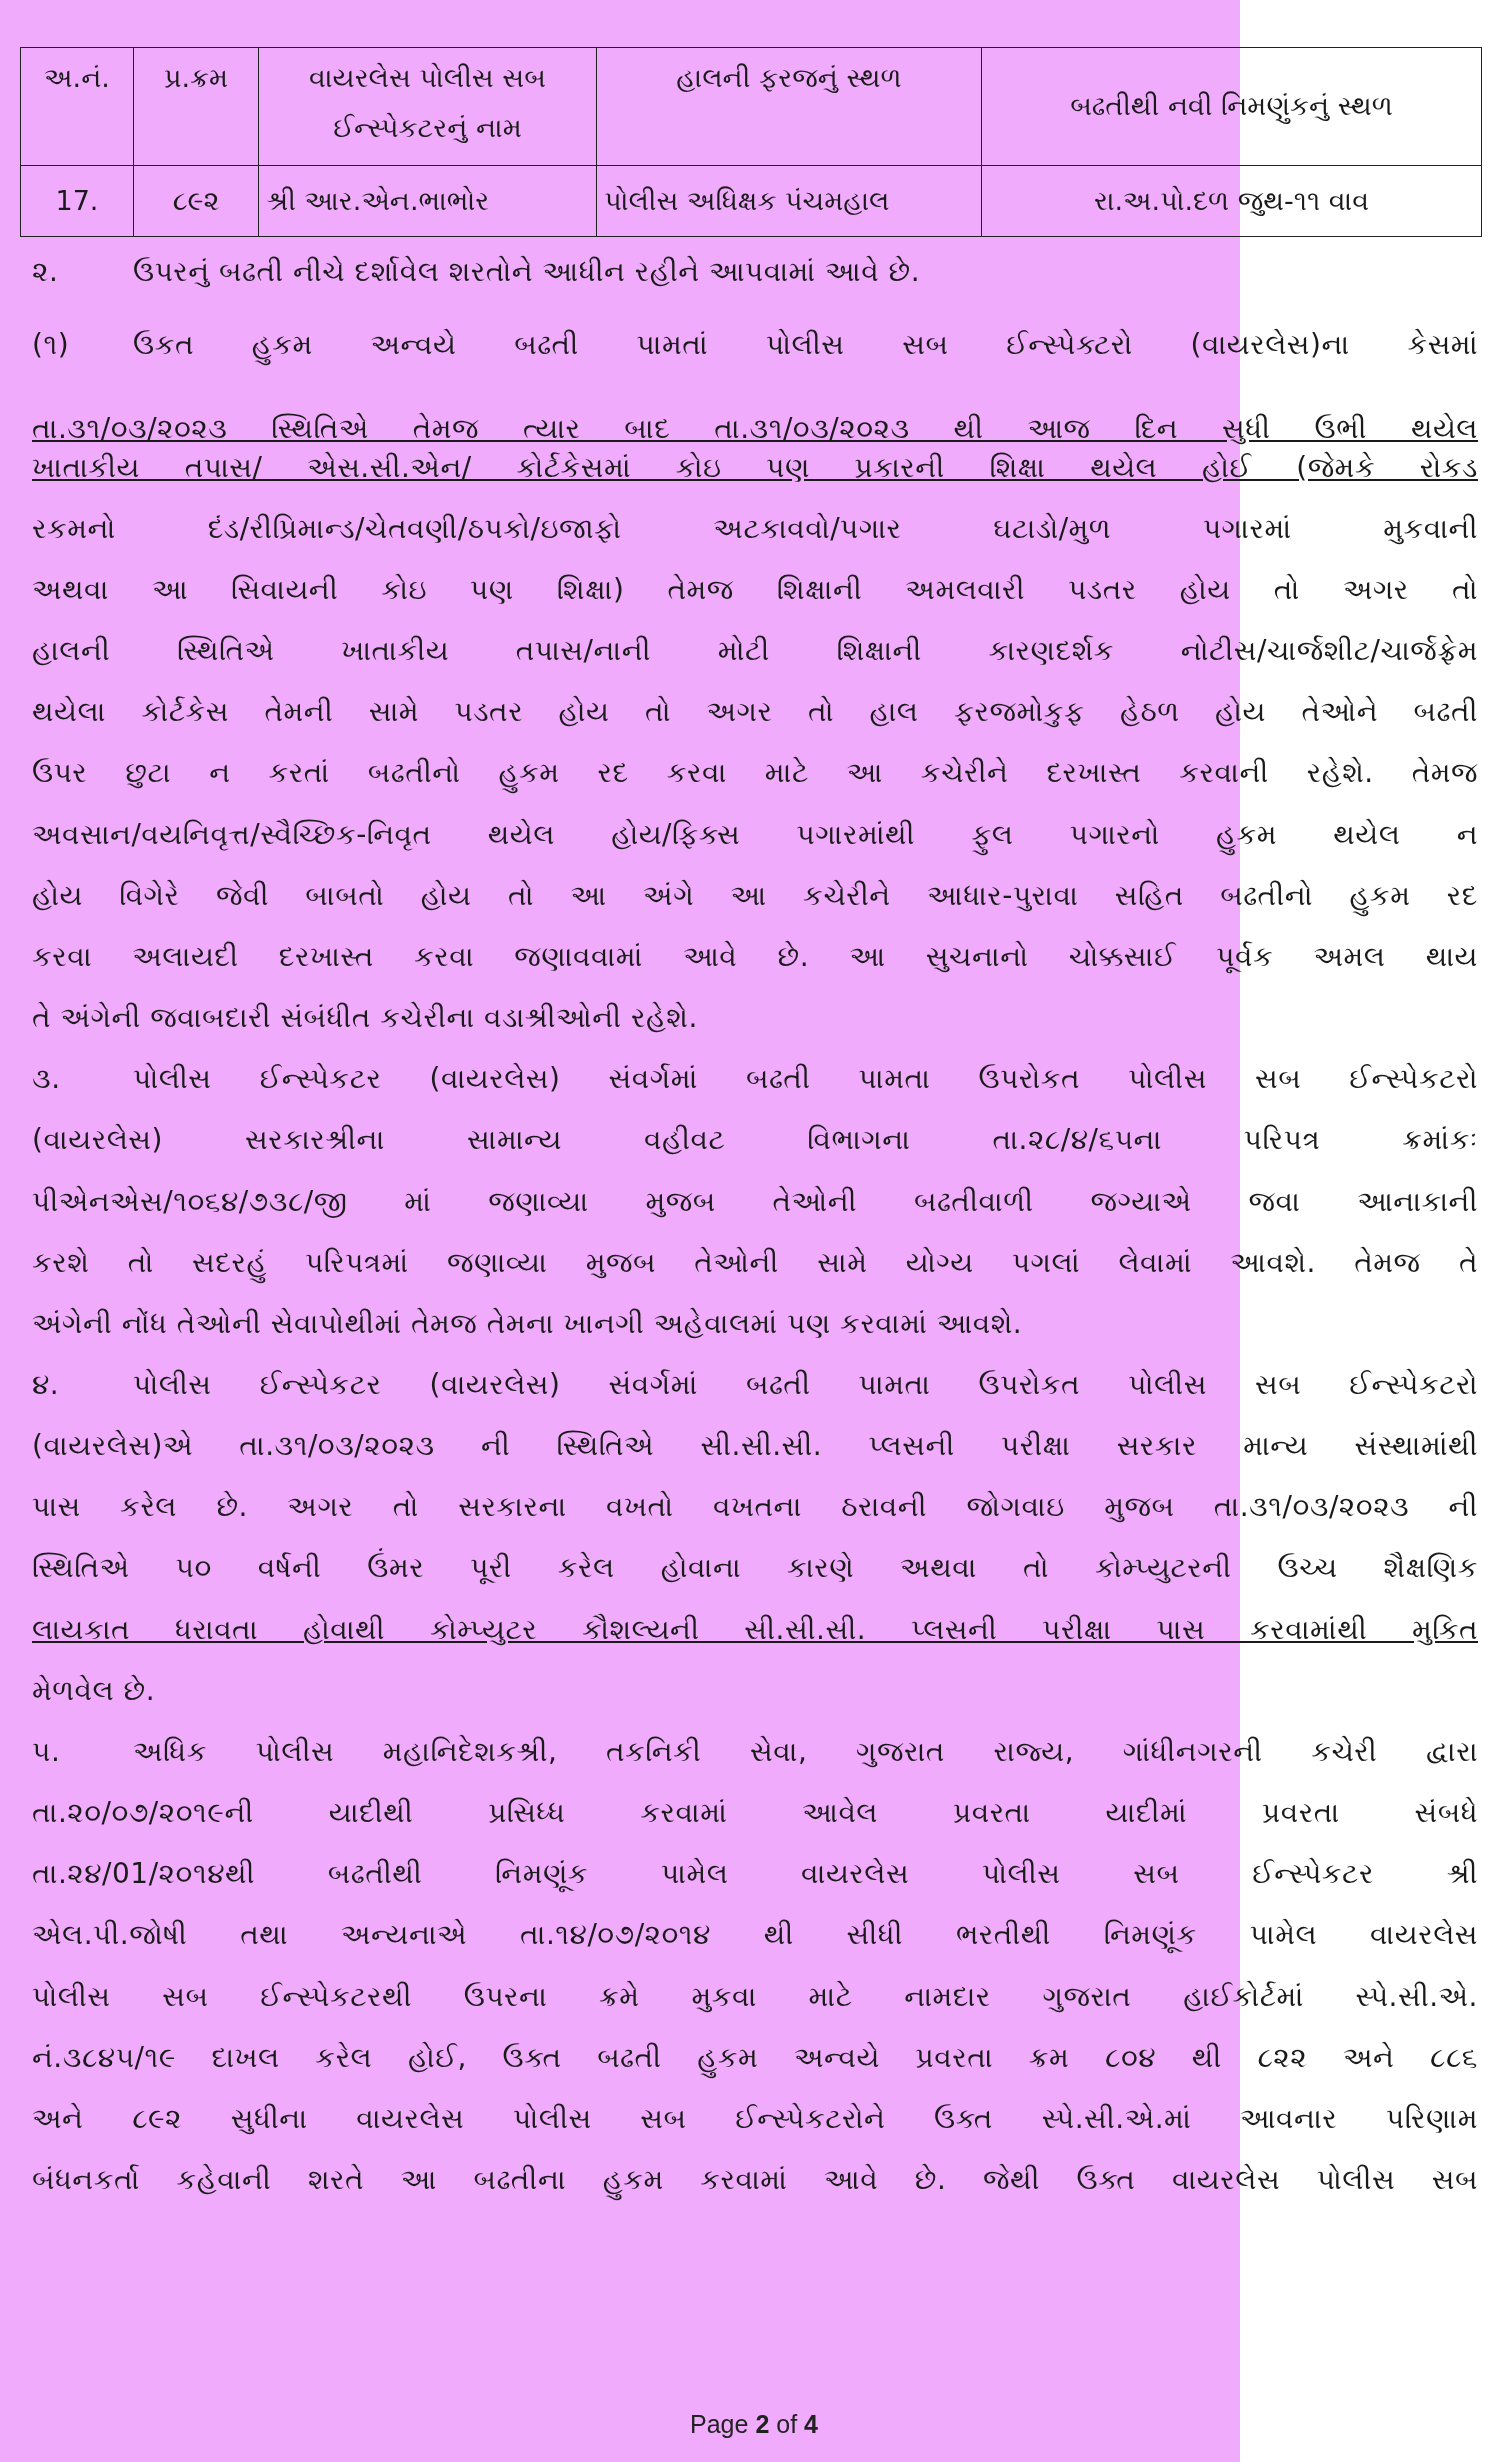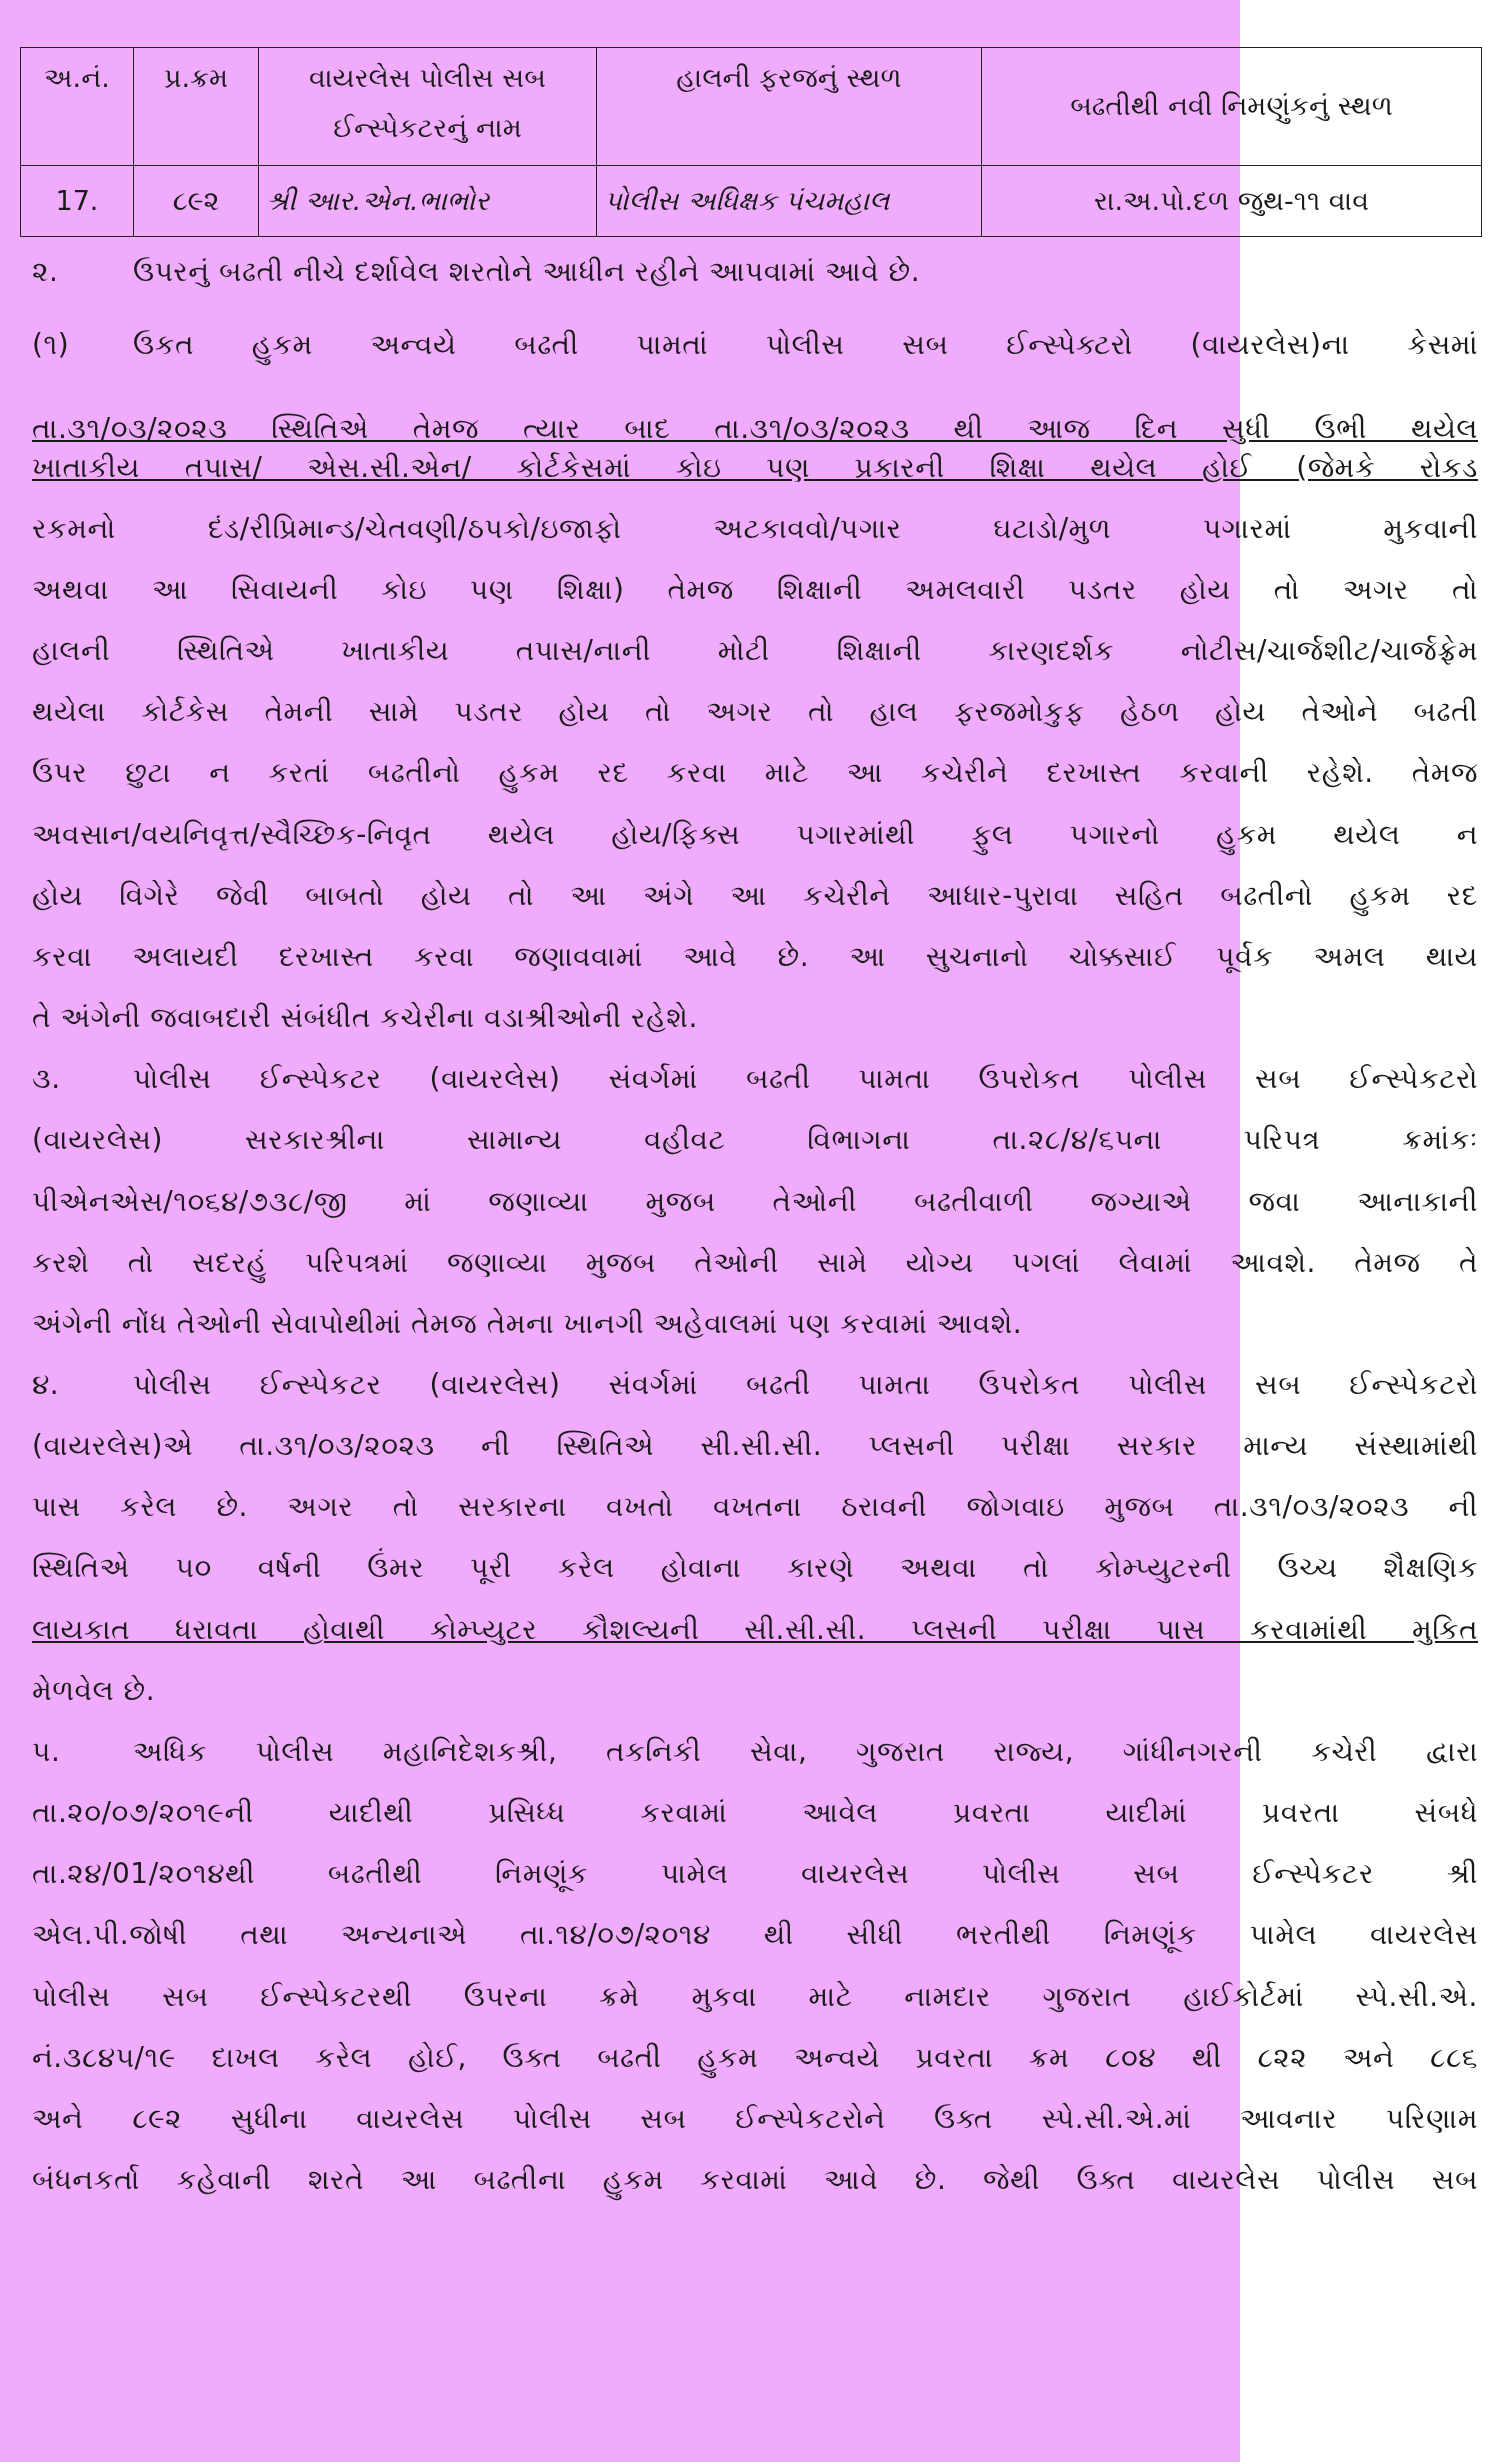--- a/index.html
+++ b/index.html
@@ -7,21 +7,21 @@
          font-family: "DejaVu Sans", "Liberation Sans", sans-serif; color: #1a1a1a; }
   .page { position: absolute; left: 0; top: 0; width: 1240px; height: 2462px; background: #f0abfc; }
 
   
   .order-table { position: absolute; left: 20px; top: 47px; width: 1462px; border-collapse: collapse;
                  table-layout: fixed; font-size: 27px; }
   .order-table td, .order-table th { border: 1.8px solid #222; vertical-align: top; font-weight: normal;
                  padding: 5.4px 7.2px; line-height: 50px; text-align: center; }
   .order-table thead th { height: 106px; }
   .order-table tbody td { height: 59px; vertical-align: middle; }
-  .order-table .c-left { text-align: left; font-style: italic; }
+  .order-table .c-left { text-align: left; }
   .order-table th.c-new { vertical-align: middle; }
 
   
   .doc-body { position: absolute; left: 0; top: 0; width: 1508px; }
   .line { position: absolute; left: 32px; width: 1446px; height: 45px; font-size: 28px; line-height: 45px;
           white-space: nowrap; text-align: justify; text-align-last: justify; letter-spacing: 0.5px; }
   .line.last { text-align-last: left; }
   .para-num { display: inline-block; width: 101px; text-align-last: left; }
   .line .text { }
   .footer { position: absolute; left: 0; width: 1508px; top: 2410px; text-align: center; font-size: 25px;
@@ -94,14 +94,20 @@
     <div class="line" style="top: 1729px;"><span class="para-num">૫.</span><span class="text">અધિક પોલીસ મહાનિદેશકશ્રી, તકનિકી સેવા, ગુજરાત રાજ્ય, ગાંધીનગરની કચેરી દ્વારા</span></div>
     <div class="line" style="top: 1790px;">તા.૨૦/૦૭/૨૦૧૯ની યાદીથી પ્રસિધ્ધ કરવામાં આવેલ પ્રવરતા યાદીમાં પ્રવરતા સંબધે</div>
     <div class="line" style="top: 1851px;">તા.૨૪/01/૨૦૧૪થી બઢતીથી નિમણૂંક પામેલ વાયરલેસ પોલીસ સબ ઈન્સ્પેકટર શ્રી</div>
     <div class="line" style="top: 1912px;">એલ.પી.જોષી તથા અન્યનાએ તા.૧૪/૦૭/૨૦૧૪ થી સીધી ભરતીથી નિમણૂંક પામેલ વાયરલેસ</div>
     <div class="line" style="top: 1974px;">પોલીસ સબ ઈન્સ્પેકટરથી ઉપરના ક્રમે મુકવા માટે નામદાર ગુજરાત હાઈકોર્ટમાં સ્પે.સી.એ.</div>
     <div class="line" style="top: 2035px;">નં.૩૮૪૫/૧૯ દાખલ કરેલ હોઈ, ઉક્ત બઢતી હુકમ અન્વયે પ્રવરતા ક્રમ ૮૦૪ થી ૮૨૨ અને ૮૮૬</div>
     <div class="line" style="top: 2096px;">અને ૮૯૨ સુધીના વાયરલેસ પોલીસ સબ ઈન્સ્પેકટરોને ઉક્ત સ્પે.સી.એ.માં આવનાર  પરિણામ</div>
     <div class="line" style="top: 2157px;">બંધનકર્તા કહેવાની શરતે આ બઢતીના હુકમ કરવામાં આવે છે. જેથી ઉક્ત વાયરલેસ પોલીસ સબ</div>
   </div>
 
+  <div class="footer">
+    <span>Page</span>
+    <b>2</b>
+    <span>of</span>
+    <b>4</b>
+  </div>
 </div>
 
 
 </body></html>

